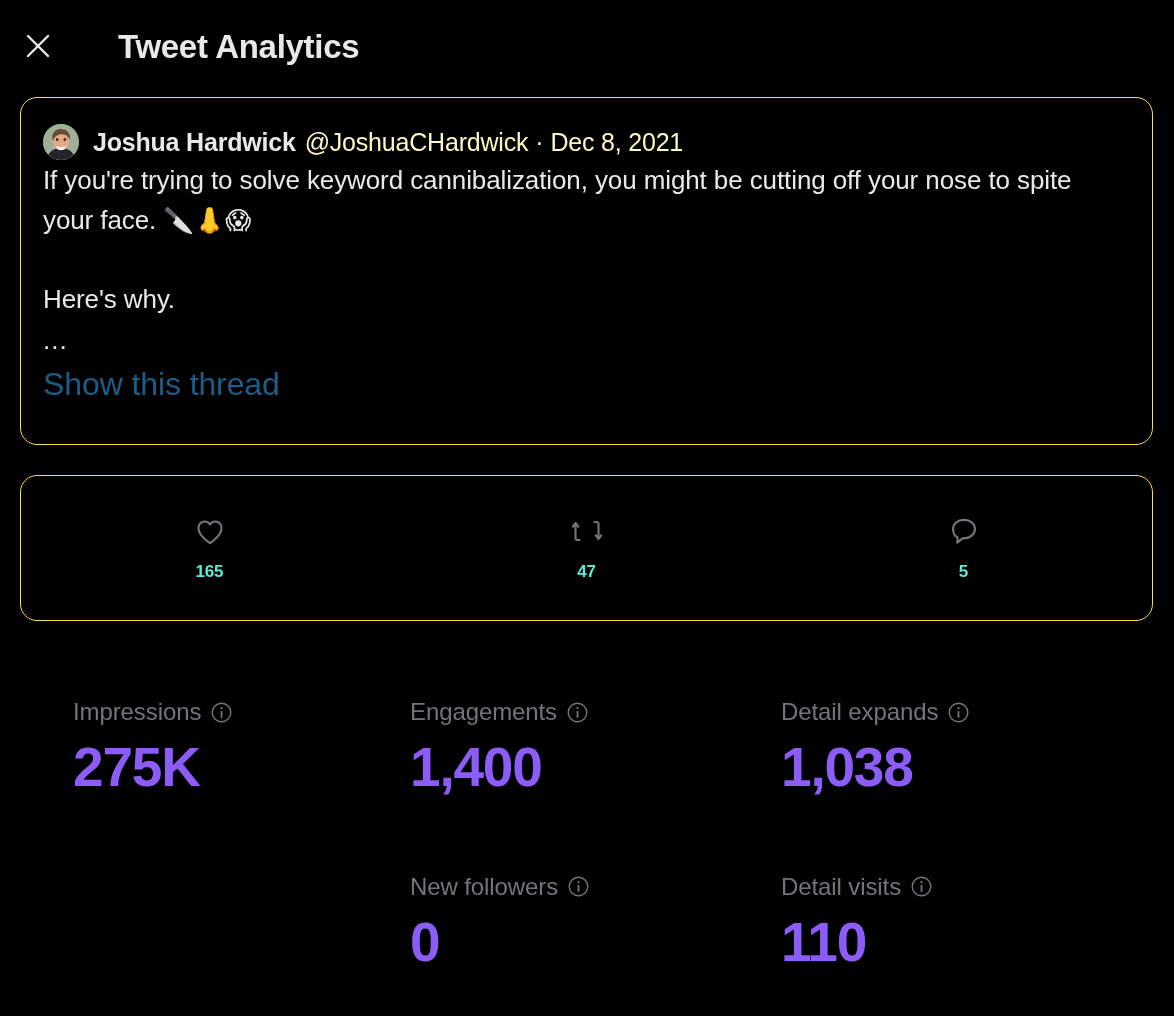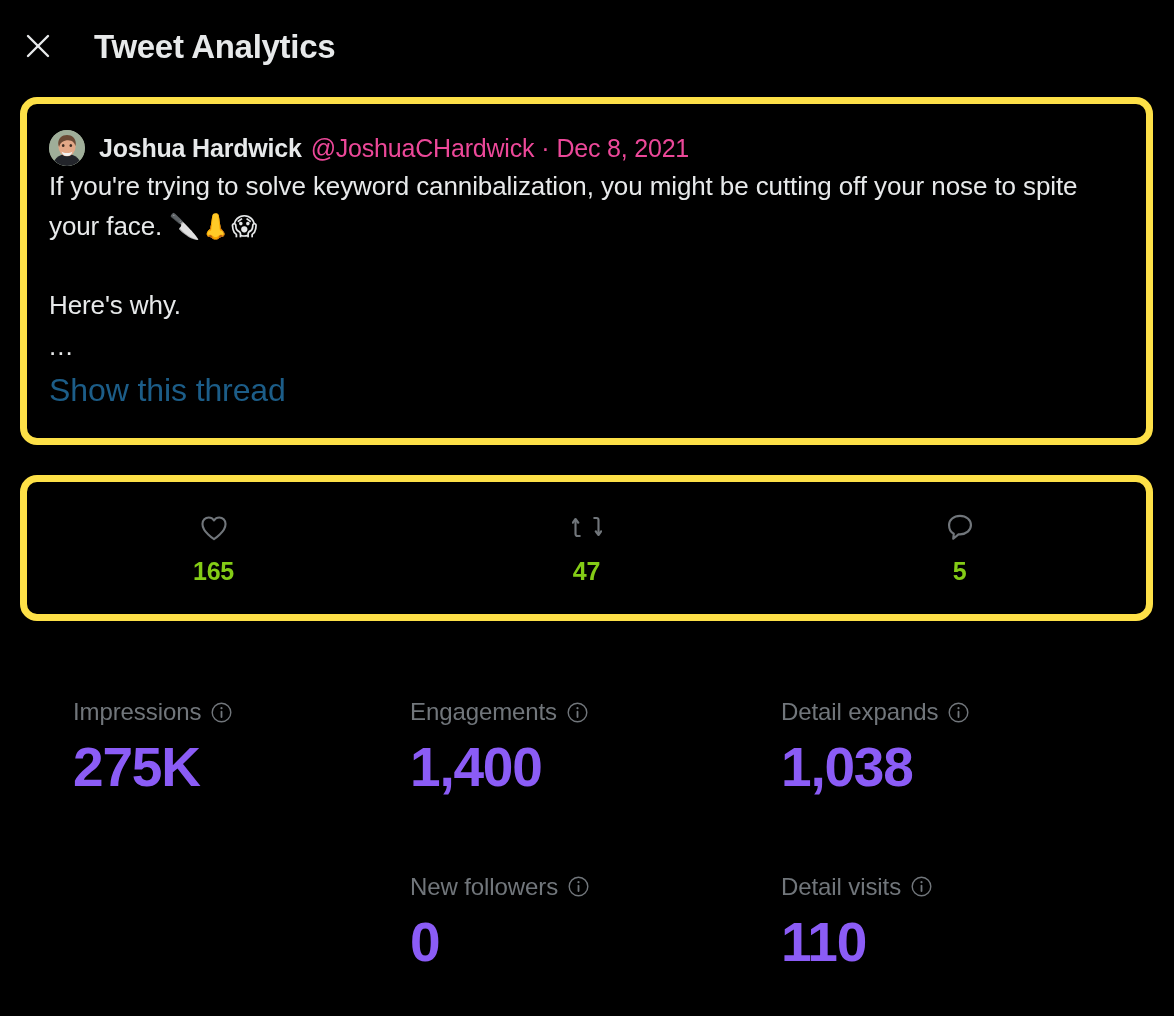--- a/index.html
+++ b/index.html
@@ -26,20 +26,21 @@
 
   
   .header {
     position: absolute;
     top: 0;
     left: 0;
     width: 1174px;
     height: 92px;
     display: flex;
     align-items: center;
+    gap: 24px;
   }
 
   .close-btn {
     width: 56px;
     height: 56px;
     margin-left: 10px;
     display: flex;
     align-items: center;
     justify-content: center;
     border-radius: 50%;
@@ -56,21 +57,21 @@
     letter-spacing: -0.3px;
     color: #e7e9ea;
     line-height: 1;
   }
 
   
   .card {
     position: absolute;
     left: 20px;
     width: 1133px;
-    border: 7px solid #fde047;
+    border: 1px solid #fde047;
     border-radius: 17px;
     background: #000000;
   }
 
   .tweet-card {
     top: 97px;
     height: 348px;
     padding: 26px 22px 0 22px;
   }
 
@@ -106,21 +107,21 @@
     white-space: nowrap;
   }
 
   .display-name {
     font-weight: bold;
     color: #e7e9ea;
     letter-spacing: -0.2px;
   }
 
   .handle, .dot-sep, .tweet-date {
-    color: #ec4899;
+    color: #fef9c3;
     font-weight: normal;
     letter-spacing: -0.2px;
   }
   .handle { margin-left: 9px; }
   .dot-sep { margin: 0 7px; }
 
   
   .tweet-body {
     font-size: 26px;
     line-height: 40px;
@@ -175,23 +176,23 @@
   .stat-icon {
     height: 30px;
     display: flex;
     align-items: center;
     justify-content: center;
   }
   .stat-icon svg { display: block; }
 
   .stat-value {
     margin-top: 17px;
-    font-size: 25px;
+    font-size: 17px;
     font-weight: bold;
-    color: #84cc16;
+    color: #5eead4;
     line-height: 1;
     letter-spacing: -0.2px;
   }
 
   
   .metrics {
     position: absolute;
     top: 700px;
     left: 0;
     width: 1174px;

